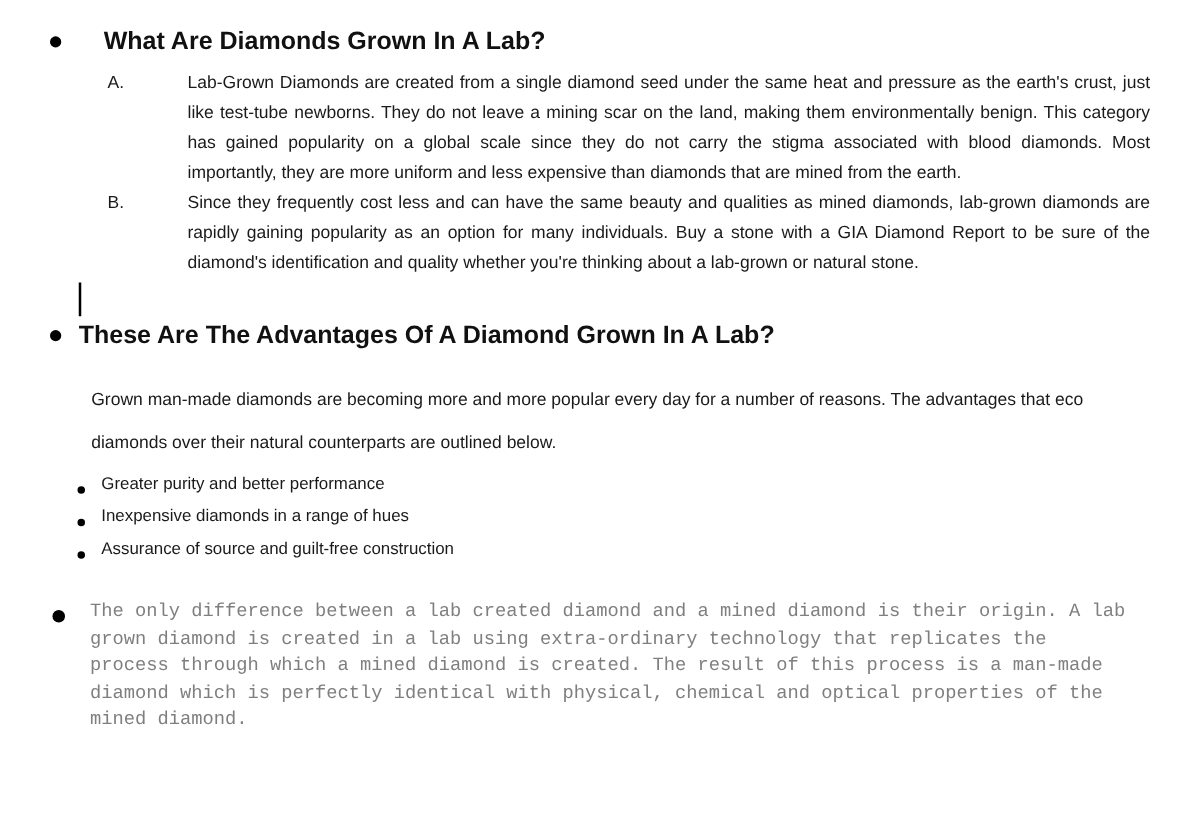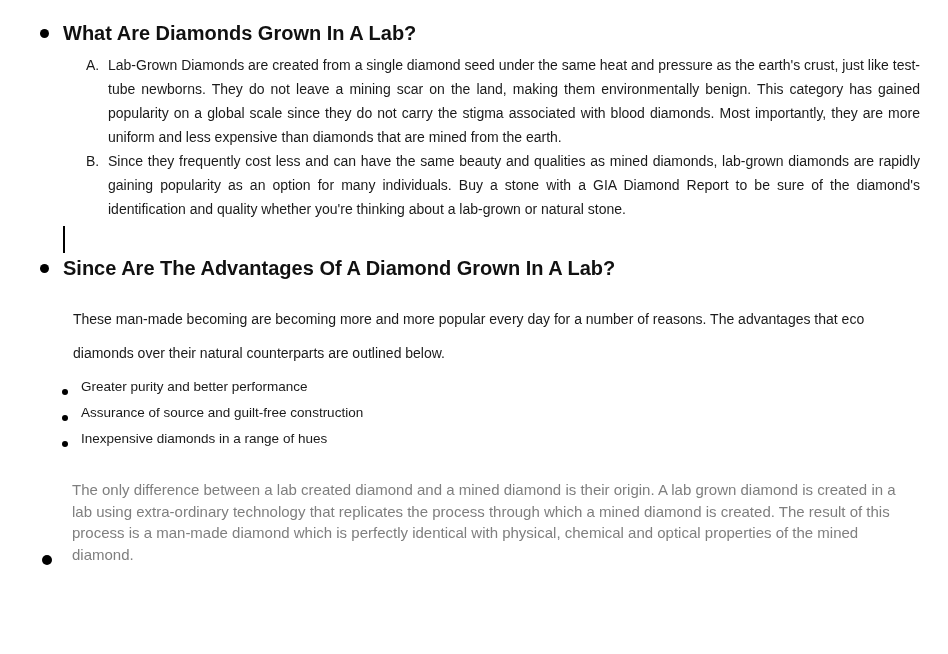--- a/index.html
+++ b/index.html
@@ -48,20 +48,21 @@
     line-height: 24px;
   }
   .letter-item { display: flex; }
   .letter-marker {
     flex: 0 0 22px;
     text-align: left;
   }
   .letter-text {
     flex: 1 1 auto;
     text-align: justify;
+    margin-left: 42px;
   }
 
   
   .text-cursor {
     left: 63px;
     top: 226px;
     width: 1.5px;
     height: 27px;
     background: #000000;
   }
@@ -96,21 +97,22 @@
     margin-right: 13px;
     flex: 0 0 auto;
   }
 
   
   .note-row {
     left: 42px;
     top: 479px;
     width: 878px;
     display: flex;
-    align-items: flex-end;
+    align-items: flex-start;
+    font-family: Liberation Mono, monospace;
   }
   .note-bullet {
     width: 10px;
     height: 10px;
     border-radius: 50%;
     background: #000000;
     margin-top: 9px;
     margin-right: 20px;
     flex: 0 0 auto;
   }
@@ -120,57 +122,57 @@
     line-height: 21.5px;
     color: #7f7f7f;
     max-width: 836px;
   }
 </style>
 </head>
 <body>
 
 <div>
 
-  <div class="abs heading-row" style="left:40px; top:20px;">
+  <div class="abs heading-row" style="left:40px; top:20px;gap:20px;">
     <span class="big-bullet"></span>
     <span class="heading-text">What Are Diamonds Grown In A Lab?</span>
   </div>
 
   <div class="abs letter-list">
     <div class="letter-item">
       <span class="letter-marker">A.</span>
       <span class="letter-text">Lab-Grown Diamonds are created from a single diamond seed under the same heat and pressure as the earth's crust, just like test-tube newborns. They do not leave a mining scar on the land, making them environmentally benign. This category has gained popularity on a global scale since they do not carry the stigma associated with blood diamonds. Most importantly, they are more uniform and less expensive than diamonds that are mined from the earth.</span>
     </div>
     <div class="letter-item">
       <span class="letter-marker">B.</span>
       <span class="letter-text">Since they frequently cost less and can have the same beauty and qualities as mined diamonds, lab-grown diamonds are rapidly gaining popularity as an option for many individuals. Buy a stone with a GIA Diamond Report to be sure of the diamond's identification and quality whether you're thinking about a lab-grown or natural stone.</span>
     </div>
   </div>
 
   <div class="abs text-cursor"></div>
 
   <div class="abs heading-row" style="left:40px; top:255px;">
     <span class="big-bullet"></span>
-    <span class="heading-text">Since Are The Advantages Of A Diamond Grown In A Lab?</span>
+    <span class="heading-text">These Are The Advantages Of A Diamond Grown In A Lab?</span>
   </div>
 
-  <div class="abs intro-par">These man-made becoming are becoming more and more popular every day for a number of reasons. The advantages that eco diamonds over their natural counterparts are outlined below.</div>
+  <div class="abs intro-par">Grown man-made diamonds are becoming more and more popular every day for a number of reasons. The advantages that eco diamonds over their natural counterparts are outlined below.</div>
 
   <div class="abs sub-list">
     <div class="sub-item">
       <span class="small-bullet"></span>
       <span>Greater purity and better performance</span>
     </div>
     <div class="sub-item">
       <span class="small-bullet"></span>
-      <span>Assurance of source and guilt-free construction</span>
+      <span>Inexpensive diamonds in a range of hues</span>
     </div>
     <div class="sub-item">
       <span class="small-bullet"></span>
-      <span>Inexpensive diamonds in a range of hues</span>
+      <span>Assurance of source and guilt-free construction</span>
     </div>
   </div>
 
   <div class="abs note-row">
     <span class="note-bullet"></span>
     <span class="note-text">The only difference between a lab created diamond and a mined diamond is their origin. A lab grown diamond is created in a lab using extra-ordinary technology that replicates the process through which a mined diamond is created. The result of this process is a man-made diamond which is perfectly identical with physical, chemical and optical properties of the mined diamond.</span>
   </div>
 
 </div>
 

